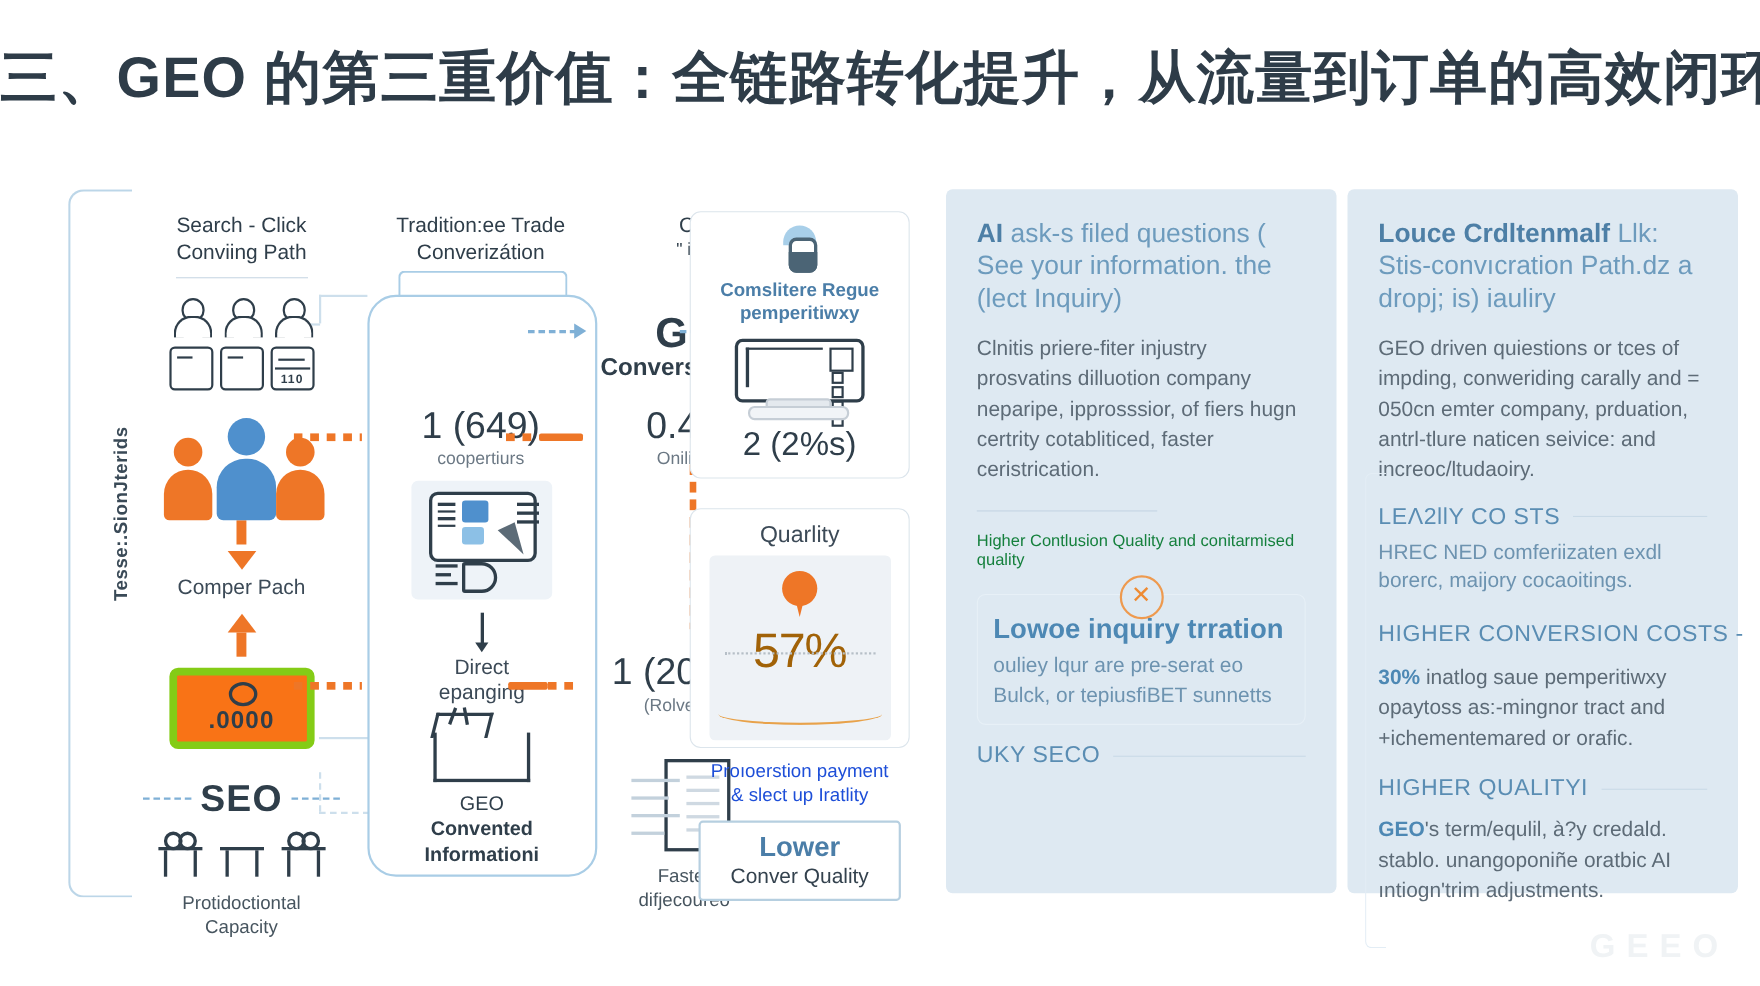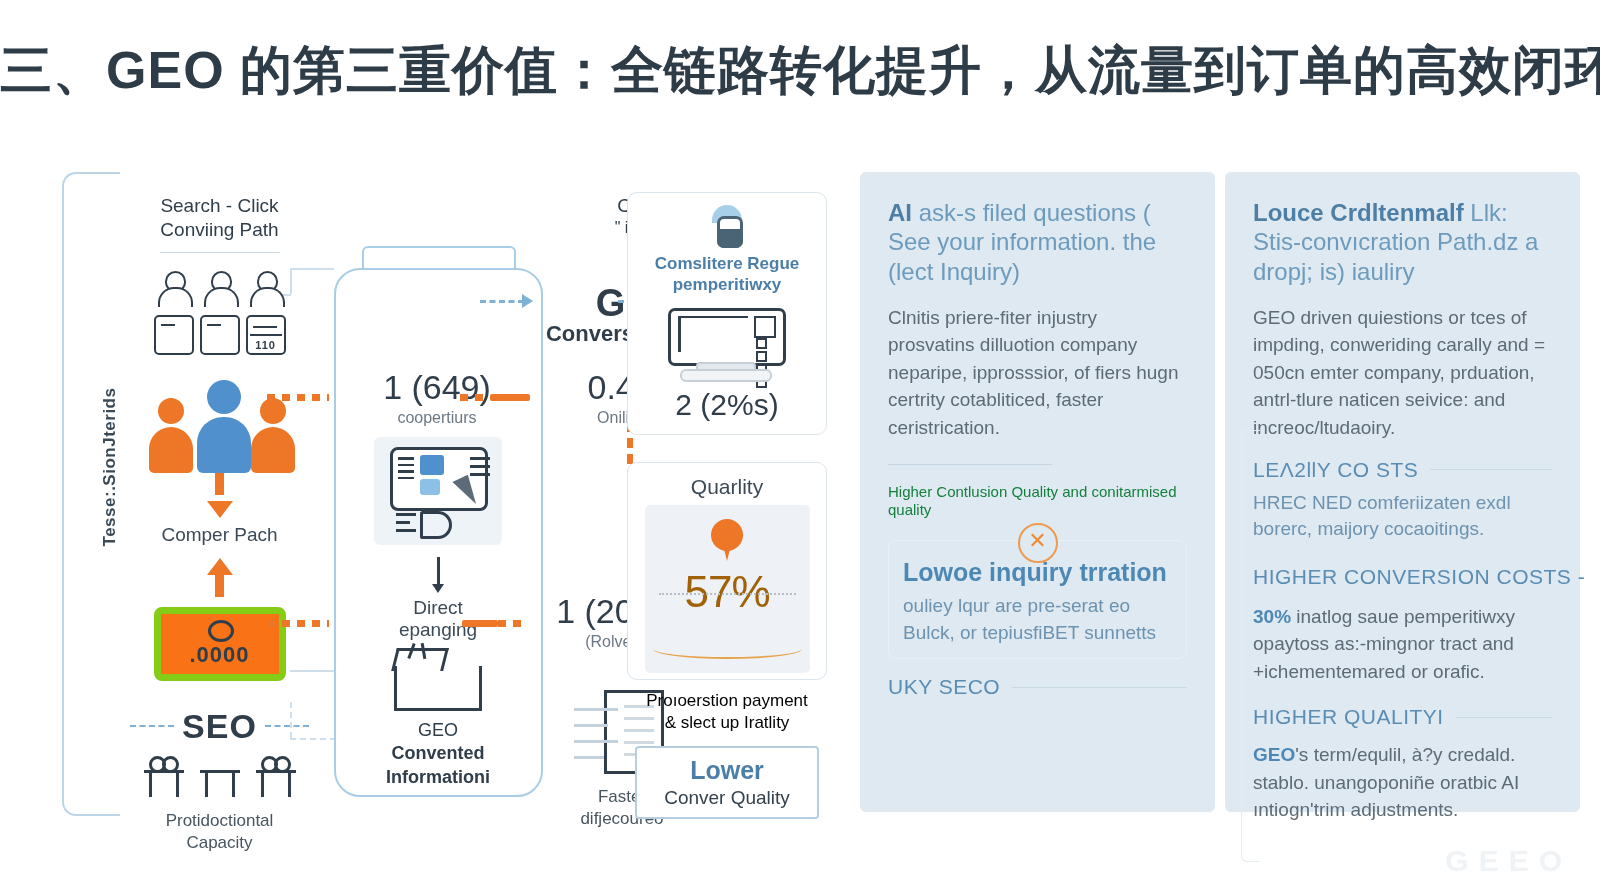--- a/index.html
+++ b/index.html
@@ -233,21 +233,21 @@
   .pin:after{
     content:"";position:absolute;left:12px;top:26px;width:0;height:0;
     border-left:4px solid transparent;border-right:4px solid transparent;border-top:16px solid #ee7627;
   }
   .pct{font-size:44px;color:#a16207;text-align:center;margin-top:62px;letter-spacing:-1px;}
   .squiggle{
     position:absolute;left:8px;right:8px;bottom:14px;height:18px;
     border-bottom:2.5px solid #e8a24a;border-radius:50%;
   }
   .dotline{position:absolute;left:14px;right:14px;top:88px;border-top:2px dotted #b6bfc7;}
-  .cap-2{font-size:17px;color:#000000;text-align:center;line-height:1.3;margin-top:10px;}
+  .cap-2{font-size:17px;color:#1d4ed8;text-align:center;line-height:1.3;margin-top:10px;}
   .lower-box{
     margin:12px auto 0;width:172px;border:2px solid #b6cfe0;border-radius:4px;
     background:#fff;padding:8px 4px;text-align:center;
   }
   .lower-box .t1{font-size:25px;color:#4b7ea8;font-weight:600;}
   .lower-box .t2{font-size:19px;color:#34424e;margin-top:2px;}
 
   
   .orange-dots{position:absolute;height:7px;background-image:linear-gradient(90deg,#ee7627 55%,rgba(0,0,0,0) 0);background-size:15px 7px;}
   .orange-bar{position:absolute;height:7px;background:#ee7627;border-radius:2px;}
@@ -414,20 +414,26 @@
             <i class="legL"></i>
             <i class="legR"></i>
           </div>
       </div>
       <div class="small-cap">
         <div>Protidoctiontal</div>
         <div>Capacity</div>
       </div>
     </div>
 
+    <div class="col c2">
+      <div class="col-head">
+        <div>Tradition:ee Trade</div>
+        <div>Converizátion</div>
+      </div>
+    </div>
 
     <div style="position:absolute;left:275px;top:196px;width:200px;">
       <div class="big-num">1 (649)</div>
       <div class="sub-num">coopertiurs</div>
     </div>
 
     <div style="position:absolute;left:286px;top:265px;width:180px;">
       <div class="doc-ico">
         <div class="screen"></div>
         <div class="blue1"></div>

